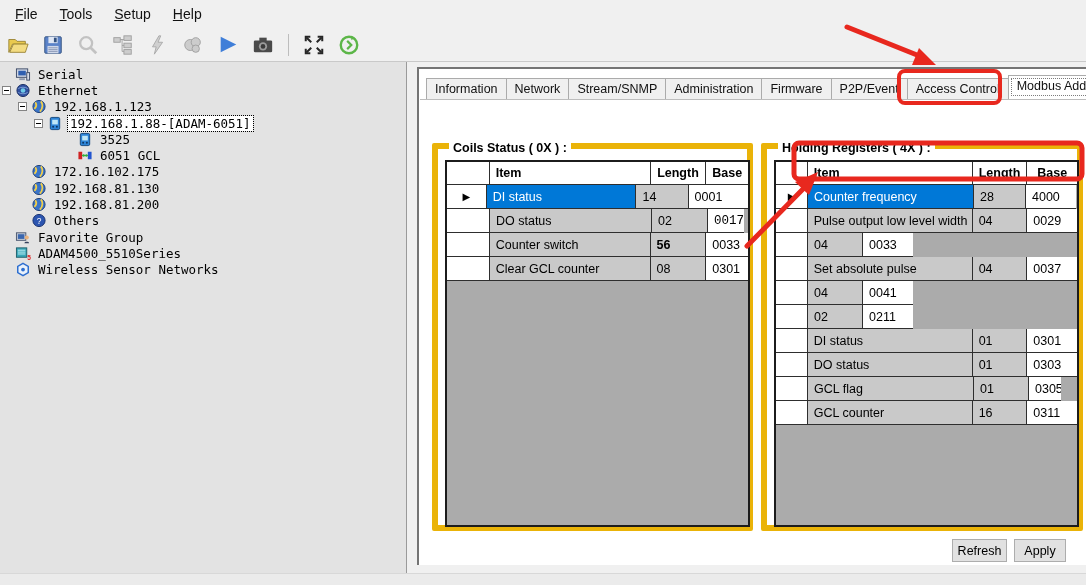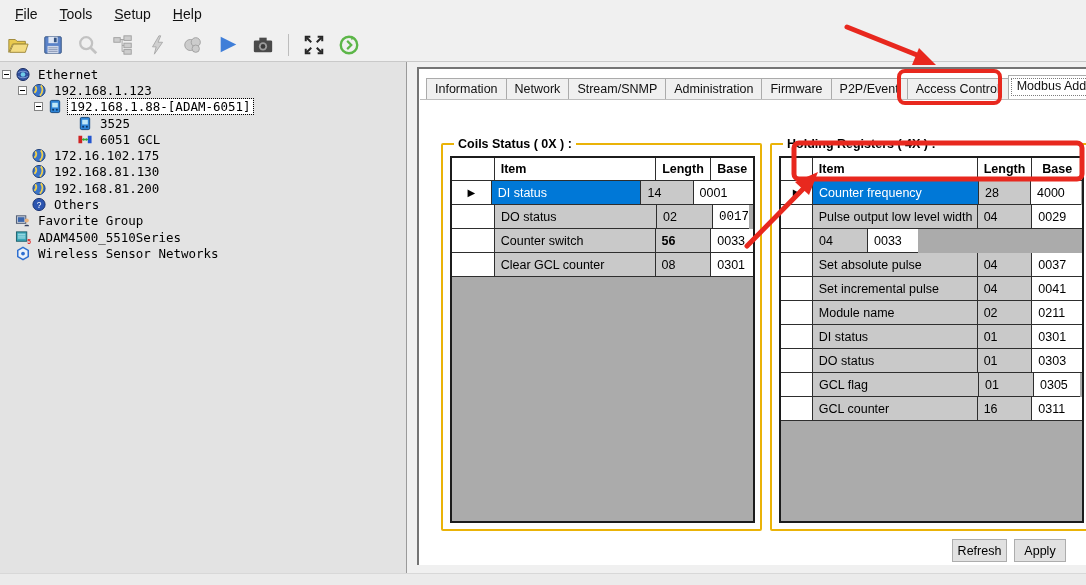--- a/index.html
+++ b/index.html
@@ -42,21 +42,21 @@
                  background:#fff; border-top:2px solid #747474; border-left:2px solid #747474; }
   #tabstrip { position:absolute; left:7px; top:6px; height:24px; display:flex; align-items:flex-end; }
   .tab { height:21px; padding:3px 8px 2px 8px; font-size:12.5px; color:#111; background:#f0f0f0;
          border:1px solid #ababab; border-bottom:none; margin-right:-1px; white-space:nowrap; }
   .tab.selected { height:24px; background:#fff; position:relative; z-index:2;
                   outline:1px dotted #7c7c7c; outline-offset:-4px; }
   #tabpage { position:absolute; left:1px; top:30px; width:666px; height:466px; background:#fff;
              border-top:1px solid #bdbdbd; }
 
   
-  .groupbox { position:absolute; border:2px solid #eab308; border-radius:2px;margin-left:9px; }
+  .groupbox { position:absolute; border:6px solid #eab308; border-radius:2px; }
   .gb-label { position:absolute; top:-8px; left:11px; background:#fff; padding:0 4px;
               font-size:12.5px; font-weight:bold; color:#000; white-space:nowrap; }
   #gb-coils   { left:12px;  top:43px; width:321px; height:388px; }
   #gb-holding { left:341px; top:43px; width:322px; height:388px; }
 
   
   .dgrid { position:absolute; left:7px; top:11px; width:305px; height:367px;
            border:2px solid #1c1c1c; background:var(--filler); display:flex; flex-direction:column; }
   .drow { display:flex; flex:0 0 auto; height:24px; }
   .drow.hrow { height:23px; }
@@ -169,20 +169,31 @@
           <path d="M10 7.5l4.5 4.5L10 16.5" fill="none" stroke="#5cb648" stroke-width="2.4"></path>
           <path d="M14 1.6l4.4 2.2-3.7 2.9z" fill="#5cb648"></path>
         </svg>
       </span>
     </div>
 
   <div id="tree-panel">
     <div id="tree">
         <div class="trow">
           <span class="tsp" style="width: 2px;"></span>
+          <span class="expgap"></span>
+          <span class="ticon"><svg viewBox="0 0 16 16">
+              <rect x="1" y="2" width="12" height="9" fill="#cfd6e4" stroke="#3c4a66"></rect>
+              <rect x="3" y="4" width="8" height="5" fill="#2f5fb0"></rect>
+              <rect x="4" y="12" width="6" height="2" fill="#8e99ad"></rect>
+              <rect x="12" y="6" width="3" height="8" fill="#d8dde8" stroke="#3c4a66"></rect>
+            </svg></span>
+          <span class="tlabel">Serial</span>
+        </div>
+        <div class="trow">
+          <span class="tsp" style="width: 2px;"></span>
           <span class="exp"></span>
           <span class="ticon"><svg viewBox="0 0 16 16">
               <circle cx="8" cy="8" r="6.5" fill="#2f4f9e" stroke="#1c2f63"></circle>
               <path d="M3 6c2-2 8-2 10 0M3 10c2 2 8 2 10 0" stroke="#7fa0d8" fill="none"></path>
               <circle cx="8" cy="8" r="2.5" fill="#6ecbe8"></circle>
             </svg></span>
           <span class="tlabel">Ethernet</span>
         </div>
         <div class="trow">
           <span class="tsp" style="width: 18px;"></span>
@@ -373,47 +384,45 @@
               <div class="dcell c-base last" style="width: 50px;">0033</div>
             </div>
             <div class="drow">
               <div class="dcell c-rowhdr" style="width: 32px;"></div>
               <div class="dcell c-item" style="width: 166px;">Set absolute pulse</div>
               <div class="dcell c-len" style="width: 55px;">04</div>
               <div class="dcell c-base last" style="width: 50px;">0037</div>
             </div>
             <div class="drow">
               <div class="dcell c-rowhdr" style="width: 32px;"></div>
-              <div class="dcell c-item" style="width: 166px;">Set incremental pulse</div>
               <div class="dcell c-len" style="width: 55px;">04</div>
               <div class="dcell c-base last" style="width: 50px;">0041</div>
             </div>
             <div class="drow">
               <div class="dcell c-rowhdr" style="width: 32px;"></div>
-              <div class="dcell c-item" style="width: 166px;">Module name</div>
               <div class="dcell c-len" style="width: 55px;">02</div>
               <div class="dcell c-base last" style="width: 50px;">0211</div>
             </div>
             <div class="drow">
               <div class="dcell c-rowhdr" style="width: 32px;"></div>
               <div class="dcell c-item" style="width: 166px;">DI status</div>
               <div class="dcell c-len" style="width: 55px;">01</div>
               <div class="dcell c-base last" style="width: 50px;">0301</div>
             </div>
             <div class="drow">
               <div class="dcell c-rowhdr" style="width: 32px;"></div>
               <div class="dcell c-item" style="width: 166px;">DO status</div>
               <div class="dcell c-len" style="width: 55px;">01</div>
               <div class="dcell c-base last" style="width: 50px;">0303</div>
             </div>
             <div class="drow">
               <div class="dcell c-rowhdr" style="width: 32px;"></div>
               <div class="dcell c-item" style="width: 166px;">GCL flag</div>
               <div class="dcell c-len" style="width: 55px;">01</div>
-              <div class="dcell c-base last" style="width: 46px;">0305</div>
+              <div class="dcell c-base last" style="width: 32px;">0305</div>
             </div>
             <div class="drow">
               <div class="dcell c-rowhdr" style="width: 32px;"></div>
               <div class="dcell c-item" style="width: 166px;">GCL counter</div>
               <div class="dcell c-len" style="width: 55px;">16</div>
               <div class="dcell c-base last" style="width: 50px;">0311</div>
             </div>
             <div class="dfiller"></div>
           </div>
       </div>

